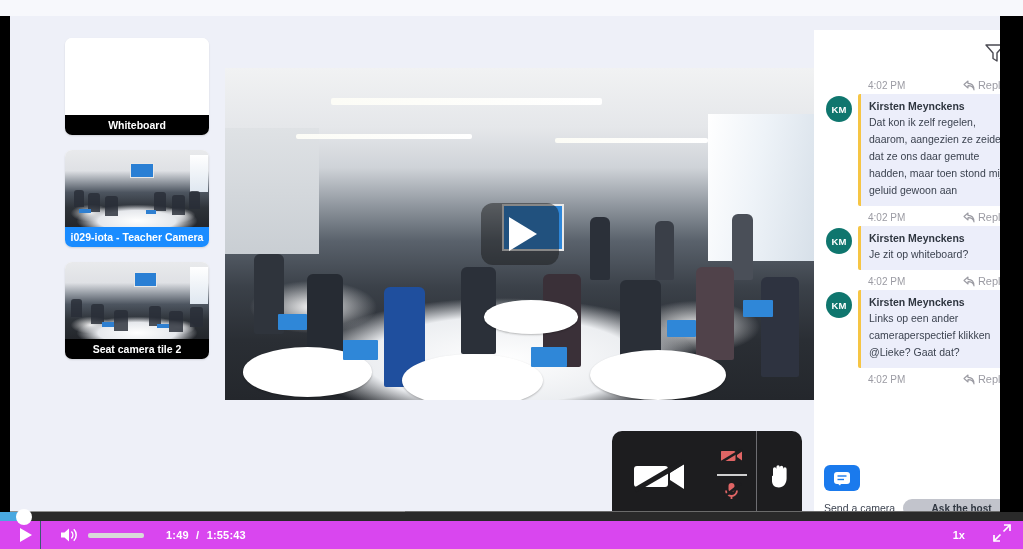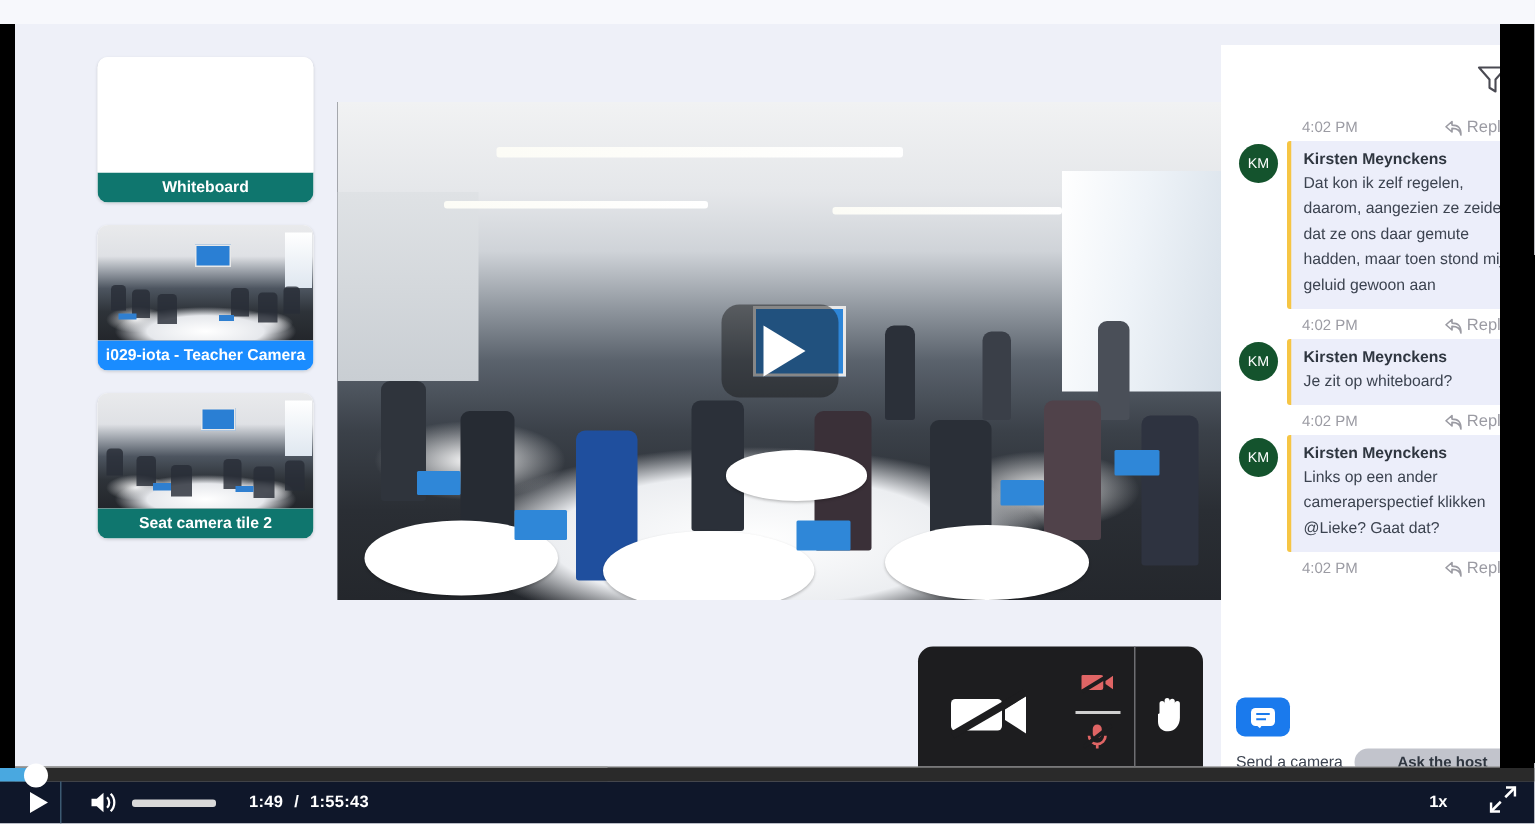--- a/index.html
+++ b/index.html
@@ -39,21 +39,21 @@
     width: 144px; margin-bottom: 15px;
     border-radius: 7px; overflow: hidden;
     background: #ffffff;
     box-shadow: 0 1px 2px rgba(0,0,0,.13);
     cursor: pointer;
   }
   .tile-media { width: 144px; height: 77px; position: relative; overflow: hidden; }
   .tile-label {
     height: 20px; line-height: 20px; text-align: center;
     font-size: 10.5px; font-weight: bold; color: #ffffff;
-    background: #0f766e; white-space: nowrap; overflow: hidden;
+    background: #000000; white-space: nowrap; overflow: hidden;
   }
   .tile-label.active { background: #1a8cff; }
   .tile.whiteboard .tile-media { background: #ffffff; }
   .tile.nocam .tile-media { background: #2b2b2b; display:flex; align-items:center; justify-content:center; }
 
   
   .room {
     width: 100%; height: 100%;
     background:
       radial-gradient(ellipse 60% 30% at 50% 92%, #ffffff 0%, #e6e8ec 45%, rgba(230,232,236,0) 70%),
@@ -146,21 +146,21 @@
 
   .chat-body { flex: 1; overflow: hidden; position: relative; padding: 0 10px 0 10px; }
   .msg-meta {
     display:flex; justify-content: space-between; align-items:center;
     font-size: 10px; color: #9b9ba3; padding: 5px 14px 3px 44px; text-align: right;
   }
   .reply { display:flex; align-items:center; gap:3px; color:#9b9ba3; cursor:pointer; font-size:11px; }
   .msg-row { display:flex; align-items:flex-start; gap:6px; padding-left: 2px; }
   .avatar {
     width: 26px; height: 26px; border-radius: 50%;
-    background: #14532d; color:#fff; font-size: 9.5px; font-weight:normal;
+    background: #0f766e; color:#fff; font-size: 9.5px; font-weight:bold;
     display:flex; align-items:center; justify-content:center; flex:none; margin-top:2px;
   }
   .bubble {
     background: #eceefa; border-left: 3px solid #f6c544;
     border-radius: 2px 5px 5px 2px;
     padding: 6px 8px 7px 8px; flex: 1; min-width: 0;
   }
   .bubble .who { font-size: 10.5px; font-weight: bold; color: #2f3640; margin-bottom: 2px; }
   .bubble .txt { font-size: 10.5px; color: #3c4350; line-height: 17px; }
 
@@ -188,21 +188,21 @@
   
   .page-hscroll {
     position:absolute; left:10px; top: 511px; width: 990px; height: 10px;
     background: #6b6b6b; z-index: 41;
   }
   .page-hscroll .thumb { position:absolute; left:0; top:0; width: 395px; height:10px; background:#8f8f8f; }
 
   
   .player {
     position: absolute; left:0; top: 521px; width: 1023px; height: 28px;
-    background: #0f172a; z-index: 45;
+    background: #d946ef; z-index: 45;
     display:flex; align-items:center;
   }
   .progress-bar {
     position:absolute; left:0; top: 512px; width: 1023px; height: 9px; background:#2a2a2a; z-index: 46;
   }
   .progress-fill { position:absolute; left:0; top:0; height:9px; width: 22px; background:#49a8e0; }
   .progress-knob {
     position:absolute; left: 16px; top: -3px; width: 16px; height: 16px;
     border-radius: 50%; background:#fff; cursor:pointer;
   }

